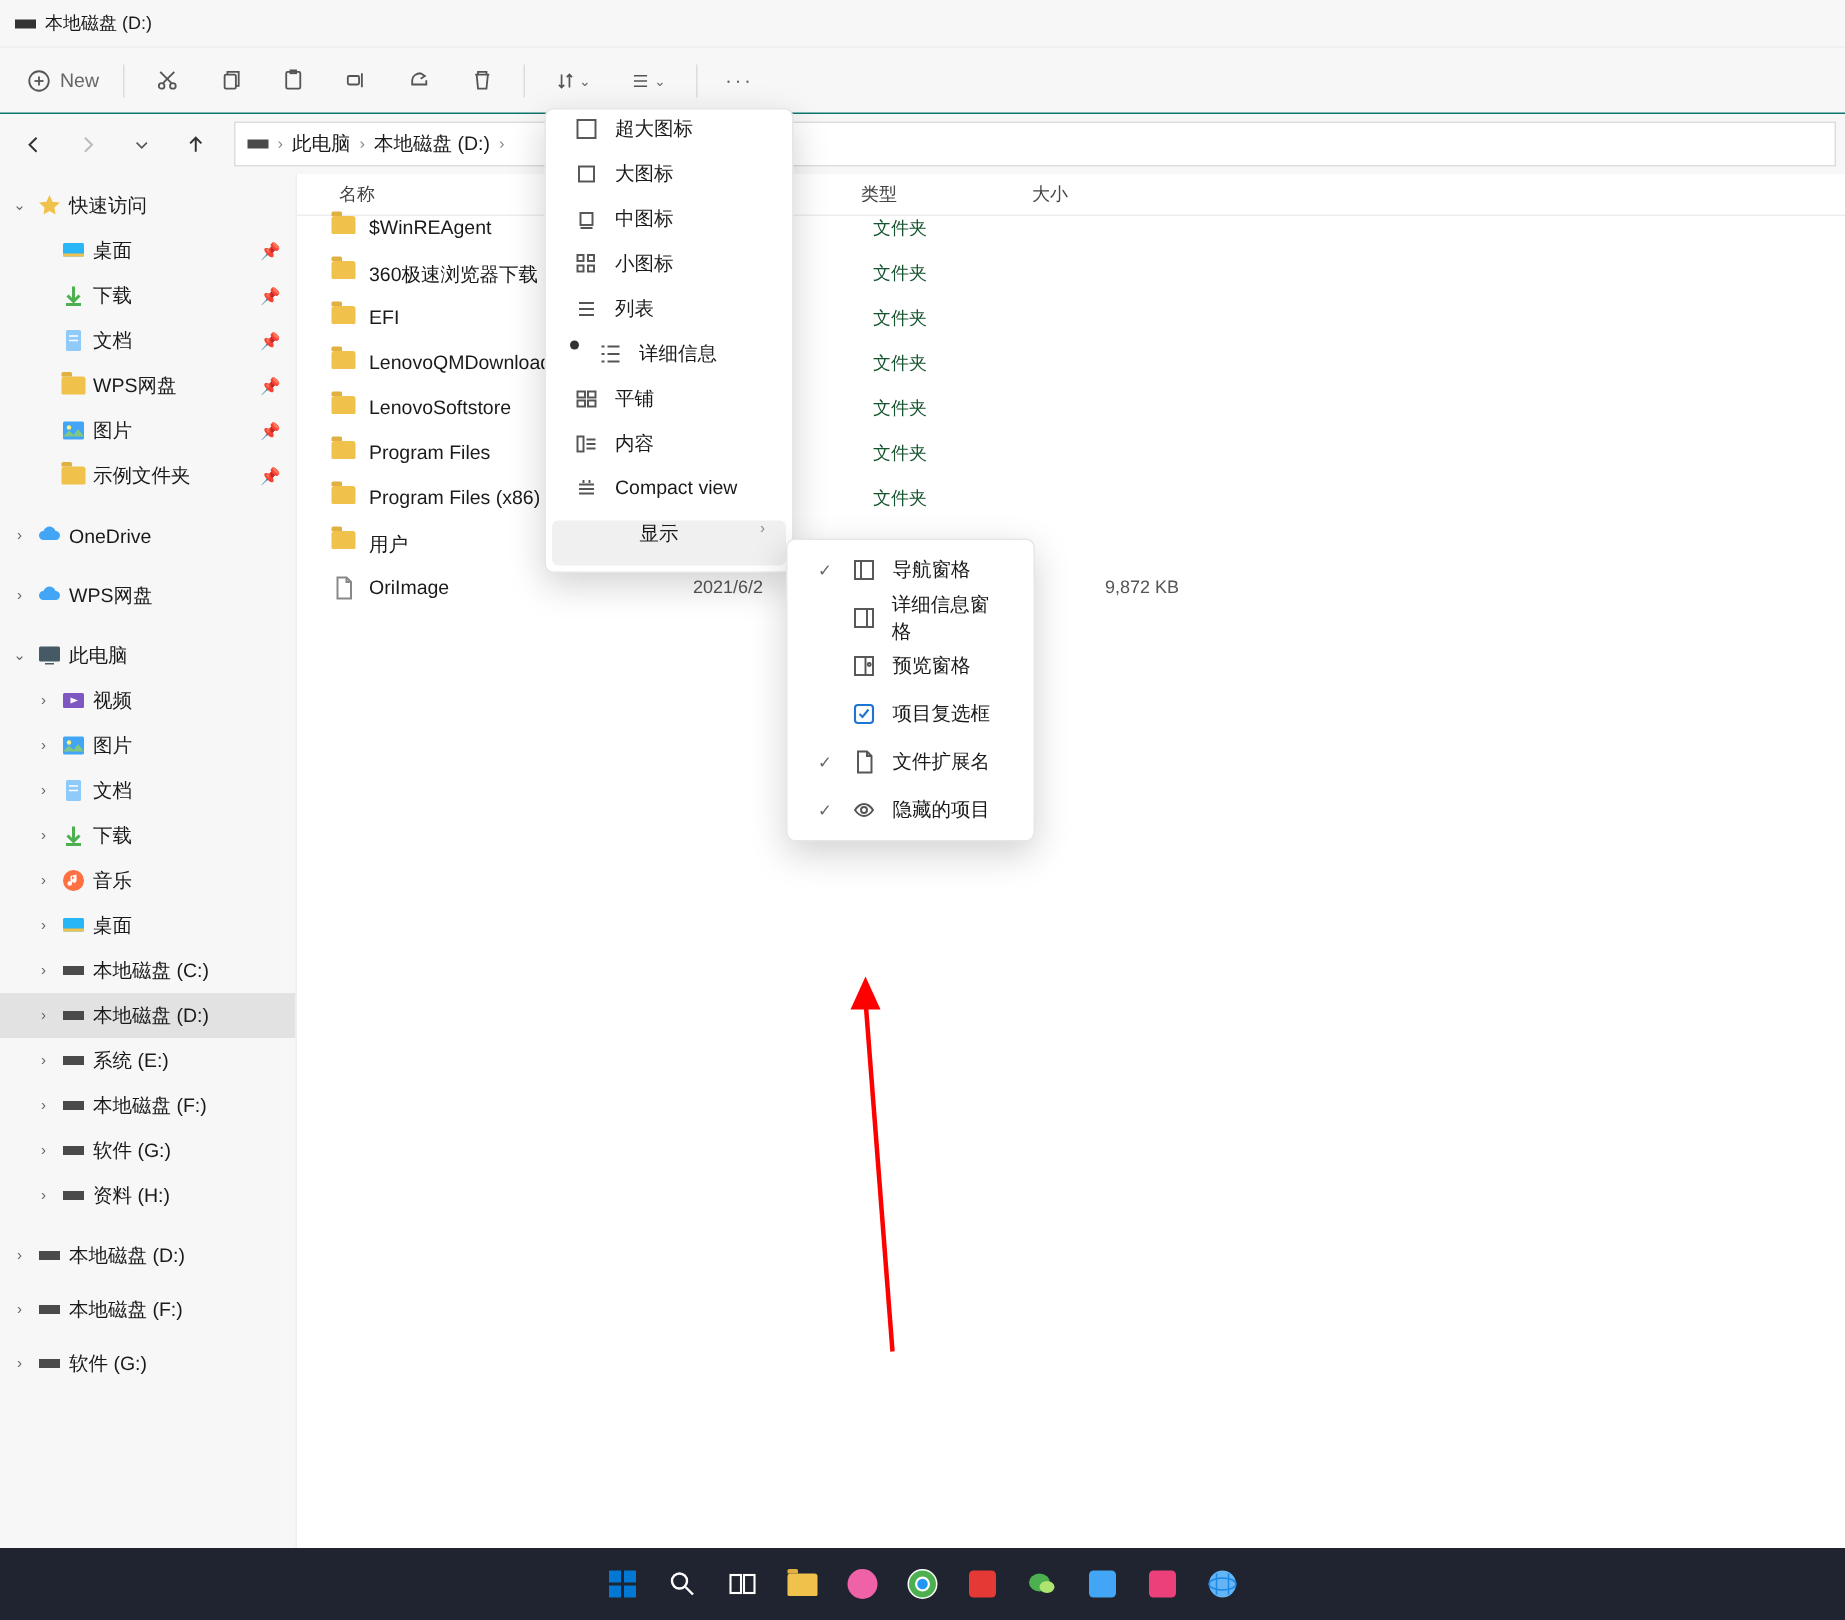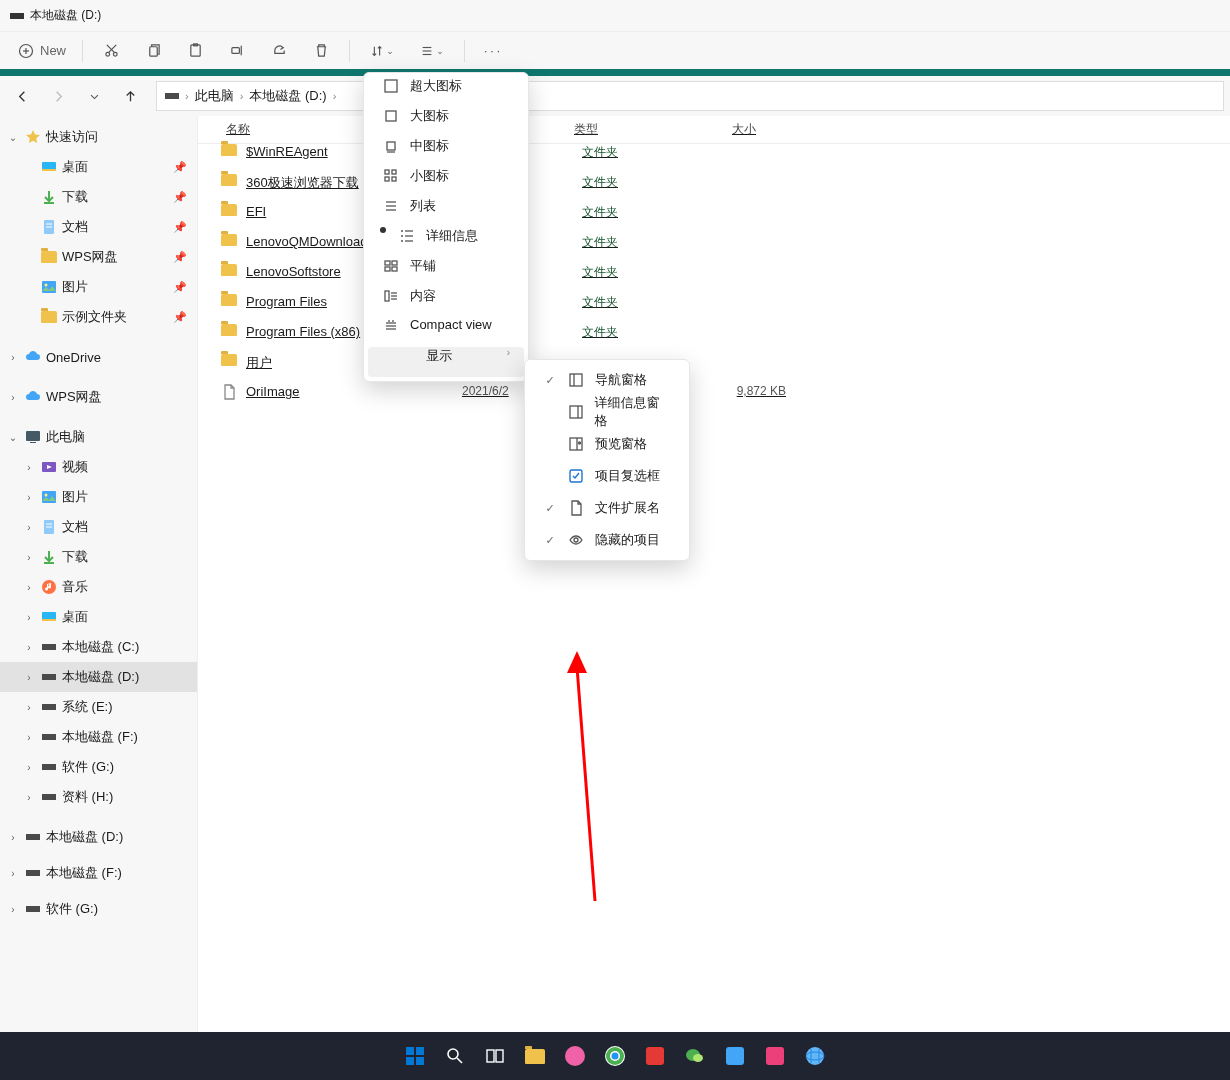--- a/index.html
+++ b/index.html
@@ -1,45 +1,45 @@
 <!DOCTYPE html>
 <html><head>
   <meta charset="utf-8">
   <style>
     * { box-sizing: border-box; margin: 0; padding: 0; }
     body { font-family: "Microsoft YaHei", "Segoe UI", sans-serif; font-size: 13px; color: #1a1a1a; background: #f7f7f7; width: 1230px; height: 1080px; overflow: hidden; }
     .titlebar { height: 32px; display: flex; align-items: center; padding-left: 10px; background: #f7f7f7; border-bottom: 1px solid #eee; }
     .titlebar .disk-ic { width: 14px; height: 6px; background: #333; margin-right: 6px; }
     .titlebar-text { font-size: 12px; }
-    .toolbar { height: 44px; display: flex; align-items: center; padding: 0 10px; border-bottom: 7px solid #0f766e; background: #f7f7f7; gap: 2px; }
+    .toolbar { height: 44px; display: flex; align-items: center; padding: 0 10px; border-bottom: 1px solid #0f766e; background: #f7f7f7; gap: 2px; }
     .tb-btn { width: 40px; height: 38px; display: flex; align-items: center; justify-content: center; color: #666; border-radius: 4px; position: relative; }
     .tb-new { display: flex; align-items: center; gap: 6px; padding: 0 8px; width: auto; }
     .tb-sep { width: 1px; height: 22px; background: #ddd; margin: 0 6px; }
     .tb-btn svg, .tb-new svg { stroke: #555; }
     .navbar { height: 40px; display: flex; align-items: center; padding: 0 6px; gap: 4px; background: #f7f7f7; }
     .nav-btn { width: 32px; height: 32px; display: flex; align-items: center; justify-content: center; color: #444; border-radius: 4px; }
     .nav-btn.disabled { color: #bbb; }
     .breadcrumb { flex: 1; height: 30px; background: #fff; border: 1px solid #ddd; margin-left: 6px; display: flex; align-items: center; padding: 0 8px; gap: 6px; }
     .bc-sep { color: #888; font-size: 11px; }
     .body { display: flex; height: calc(100% - 32px - 44px - 40px - 30px); background: #fff; }
     .sidebar { width: 198px; background: #f7f7f7; border-right: 1px solid #eee; overflow-y: auto; padding-top: 6px; position: relative; }
     .tree-item { height: 30px; display: flex; align-items: center; padding-left: 6px; gap: 4px; position: relative; }
     .tree-item.selected { background: #e2e2e2; }
     .tree-item .chev { width: 14px; font-size: 10px; color: #666; text-align: center; }
     .tree-item .ic { width: 18px; height: 18px; display: flex; align-items: center; justify-content: center; }
     .tree-item.pc-item { font-weight: 400; }
     .pin-ic { position: absolute; right: 10px; color: #888; font-size: 11px; }
     .indent1 { padding-left: 22px; }
     .indent2 { padding-left: 22px; }
-    .main { flex: 1; background: #fff; position: relative; text-decoration: underline; }
+    .main { flex: 1; background: #fff; position: relative; }
     .columns { height: 28px; border-bottom: 1px solid #eee; display: flex; align-items: center; font-size: 12px; color: #444; padding-left: 28px; }
     .col-name { flex: 0 0 228px; padding-left: 0; }
     .col-date { flex: 0 0 120px; }
     .col-type { flex: 0 0 114px; }
-    .col-size { flex: 0 0 90px; text-align: left; margin-left: 44px; }
+    .col-size { flex: 0 0 90px; text-align: left; }
     .filerow { height: 30px; display: flex; align-items: flex-start; padding-left: 22px; font-size: 13px; }
     .filerow .ic { width: 18px; margin-right: 8px; display: inline-flex; align-items: center; justify-content: center; }
     .filerow .fname { flex: 0 0 216px; white-space: nowrap; overflow: hidden; }
     .filerow .fdate { flex: 0 0 120px; color: #555; font-size: 12px; }
     .filerow .ftype { flex: 0 0 114px; color: #14532d; font-size: 12px; }
     .filerow .fsize { flex: 0 0 90px; color: #555; font-size: 12px; text-align: right; }
     .body-wrap { position: relative; }
     .menu { position: absolute; background: #fff; border: 1px solid #e6e6e6; border-radius: 6px; box-shadow: 0 8px 24px rgba(0,0,0,.18); padding: 4px; z-index: 50; }
     .menu-item { height: 30px; display: flex; gap: 10px; padding: 0 14px; border-radius: 4px; font-size: 13px; }
     .menu-item.hover { background: #f0f0f0; }

